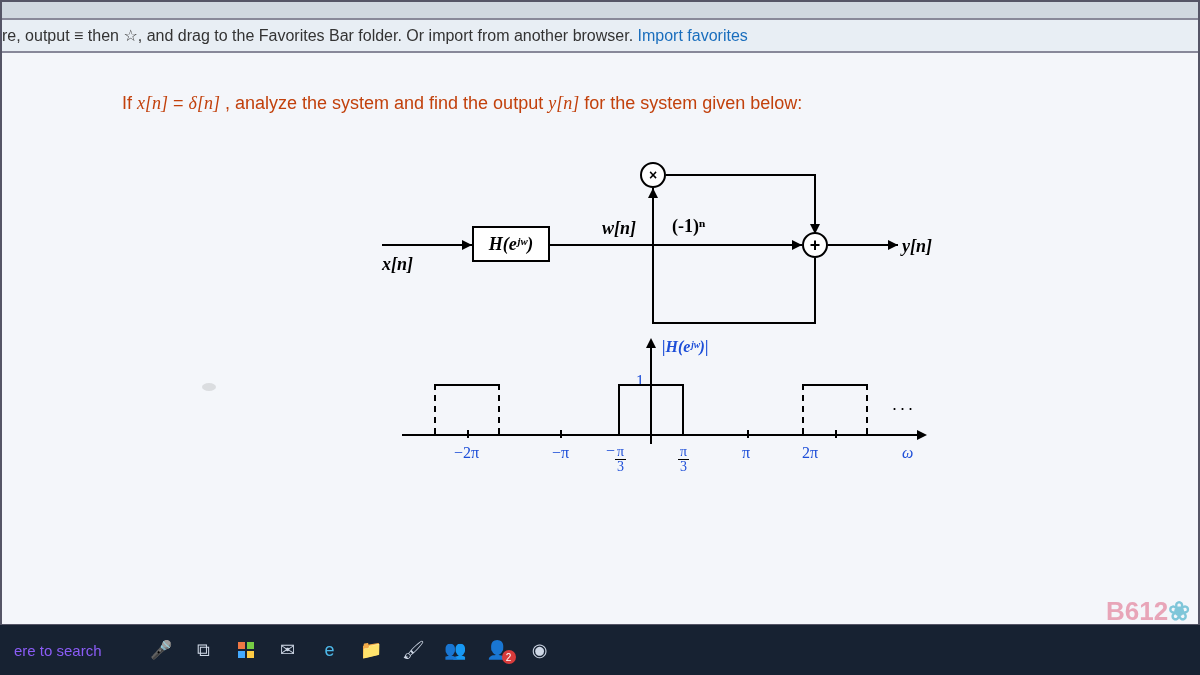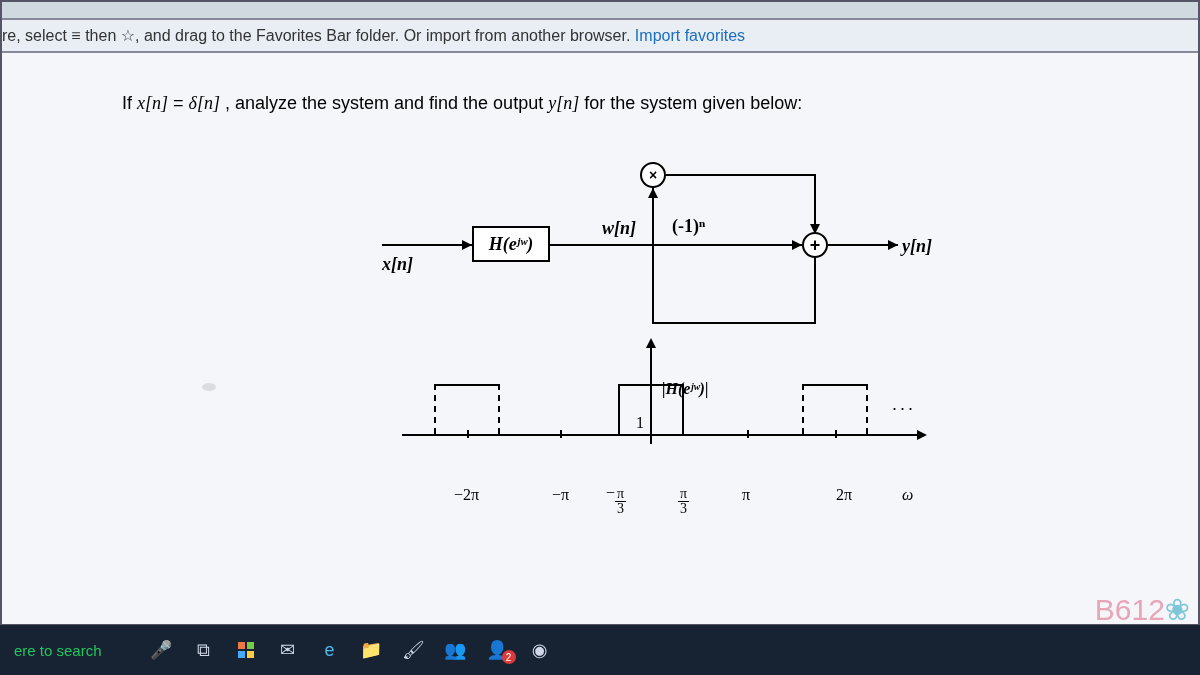--- a/index.html
+++ b/index.html
@@ -40,21 +40,21 @@
     position: relative;
   }
   .q-title {
     font-size: 28px;
     font-weight: 700;
     color: #222;
     margin-bottom: 18px;
   }
   .q-body {
     font-size: 18px;
-    color: #000000;
+    color: #c2410c;
     margin-bottom: 30px;
   }
   .math-i { font-style: italic; font-family: "Times New Roman", serif; }
   .diagram {
     position: relative;
     width: 600px;
     height: 360px;
     margin-left: 260px;
   }
   .line { position: absolute; background: #000; }
@@ -73,56 +73,56 @@
     display:flex;align-items:center;justify-content:center;font-weight:700;font-size:14px;background:#fff;
   }
   .node-plus {
     position:absolute;width:26px;height:26px;border:2px solid #000;border-radius:50%;
     display:flex;align-items:center;justify-content:center;font-weight:700;font-size:18px;background:#fff;
   }
   .lbl { position:absolute; font-family:"Times New Roman",serif; font-style:italic; font-size:18px; font-weight:700; color:#000;}
   .plot-area { position:absolute; left:0; top:200px; width:600px; height:150px; }
   .axis-h { position:absolute; background:#000; height:2px; }
   .axis-v { position:absolute; background:#000; width:2px; }
-  .plot-lbl { position:absolute; font-family:"Times New Roman",serif; font-size:16px; color:#000000;margin-top:42px;}
+  .plot-lbl { position:absolute; font-family:"Times New Roman",serif; font-size:16px; color:#1d4ed8;}
   .frac { display:inline-flex; flex-direction:column; align-items:center; font-size:14px; line-height:1;}
   .frac .num { border-bottom:1px solid #000; padding:0 2px;}
   .dots { position:absolute; font-size:18px; letter-spacing:3px;}
   .watermark {
     position:absolute; right:10px; bottom:48px;
-    font-family: Arial, sans-serif; font-size:30px; font-weight:400;
+    font-family: Arial, sans-serif; font-size:26px; font-weight:700;
     color:#e8a5b8;
   }
   .watermark .accent { color:#7fc6d9; }
   .taskbar {
     position:absolute; bottom:0; left:0; right:0; height:50px;
     background:#172232;
     display:flex; align-items:center; gap:18px; padding:0 14px;
   }
   .search-box {
-    color:#22c55e; font-size:15px; padding-right:30px;
+    color:#8b5cf6; font-size:15px; padding-right:30px;
   }
   .tb-icon { width:24px; height:24px; display:flex;align-items:center;justify-content:center;
     color:#cfd8e6; font-size:18px;}
   .badge {
     position:relative;
   }
   .badge-num {
     position:absolute; bottom:-2px; right:-6px; background:#d83b3b;color:#fff;
     font-size:10px;border-radius:50%;width:14px;height:14px;display:flex;align-items:center;justify-content:center;
   }
   .smudge { position:absolute; width:14px; height:8px; background:rgba(80,80,80,.15); border-radius:50%;}
 </style>
 </head>
 <body>
 
 <div class="browser-area">
   <div class="tab-strip"></div>
   <div class="fav-bar">
-    <span>re, select ≡ then ☆, and drag to the Favorites Bar folder. Or import from another browser. </span>
+    <span>re, output ≡ then ☆, and drag to the Favorites Bar folder. Or import from another browser. </span>
     <span class="link">Import favorites</span>
   </div>
 
   <div class="content">
 
     <div class="smudge" style="left:200px; top:330px"></div>
 
     <div class="q-body">
       <span>If </span>
       <span class="math-i">x[n]</span>
@@ -200,21 +200,21 @@
               <span>3</span>
             </span>
         </div>
         <div class="plot-lbl" style="left:296px; top:98px">
           <span class="frac">
               <span class="num">π</span>
               <span>3</span>
             </span>
         </div>
         <div class="plot-lbl" style="left:360px; top:100px">π</div>
-        <div class="plot-lbl" style="left:454px; top:100px">2π</div>
+        <div class="plot-lbl" style="left:420px; top:100px">2π</div>
         <div class="plot-lbl" style="left:520px; top:100px; font-style:italic">ω</div>
 
         <div class="axis-v" style="left:85px; top:86px; height:8px"></div>
         <div class="axis-v" style="left:178px; top:86px; height:8px"></div>
         <div class="axis-v" style="left:365px; top:86px; height:8px"></div>
         <div class="axis-v" style="left:453px; top:86px; height:8px"></div>
       </div>
     </div>
   </div>
 </div>

